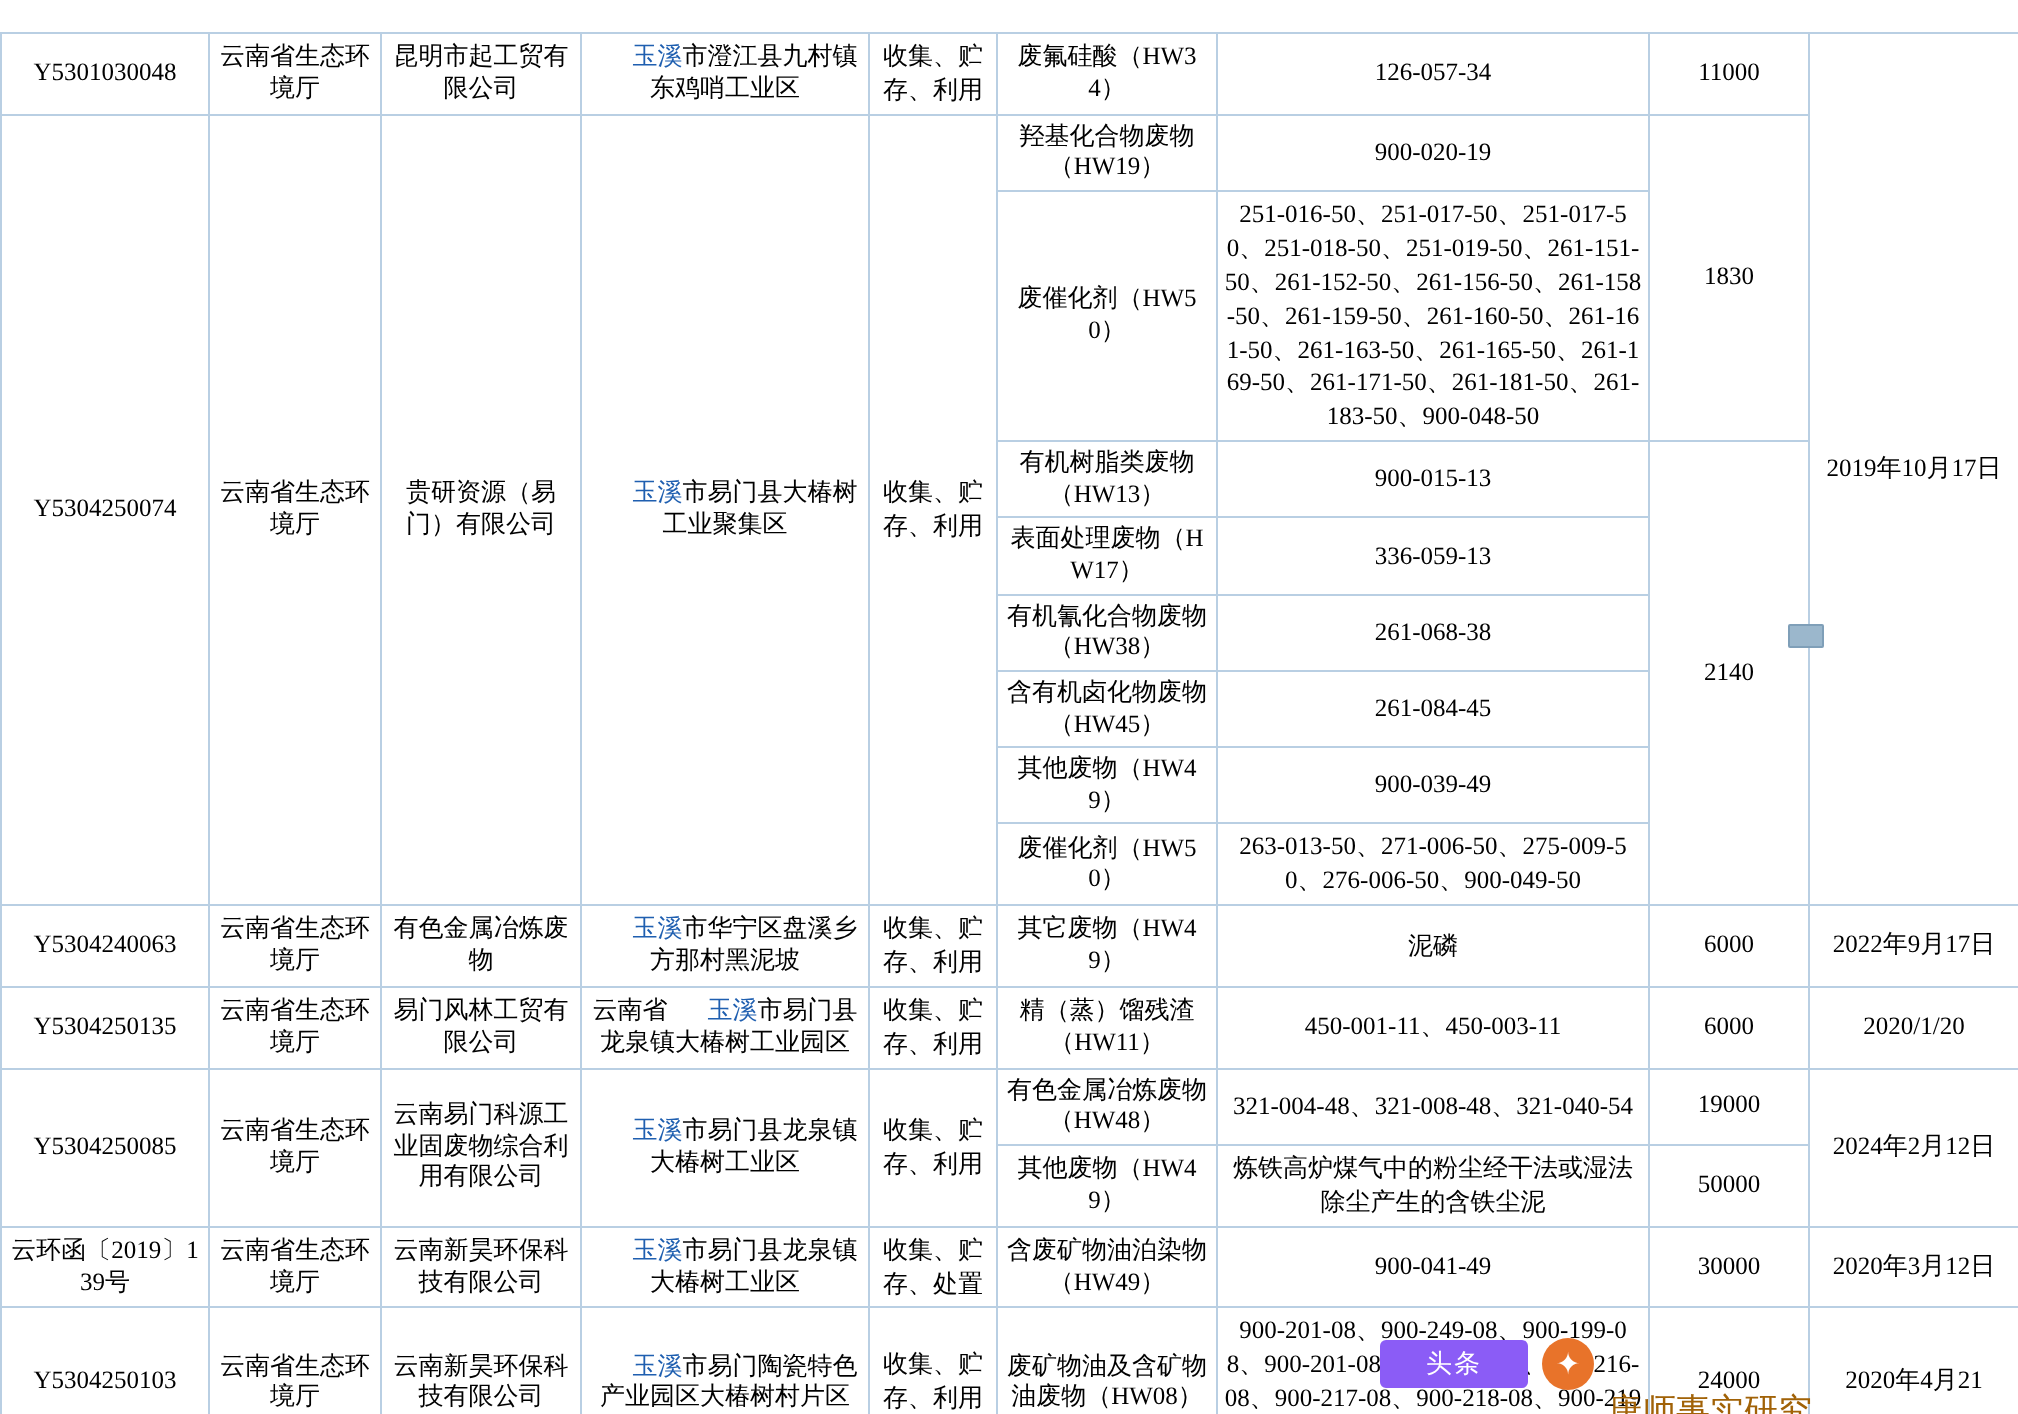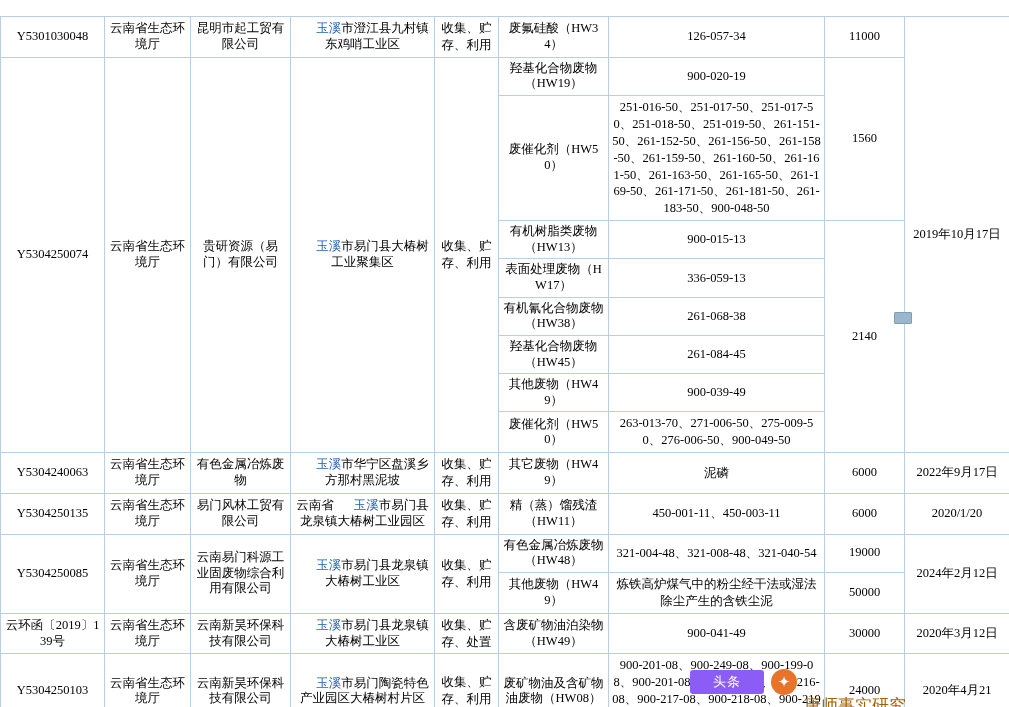--- a/index.html
+++ b/index.html
@@ -146,50 +146,50 @@
       </tr>
 
       <tr>
         <td rowspan="8">Y5304250074</td>
         <td rowspan="8">云南省生态环境厅</td>
         <td rowspan="8">贵研资源（易门）有限公司</td>
         <td rowspan="8" class="addr-cell"><span></span><span class="hl">玉溪</span><span>市易门县大椿树工业聚集区</span></td>
         <td rowspan="8" class="mode-cell">收集、贮存、利用</td>
         <td>羟基化合物废物（HW19）</td>
         <td class="nums">900-020-19</td>
-        <td rowspan="2">1560</td>
+        <td rowspan="2">1830</td>
       </tr>
       <tr>
         <td>废催化剂（HW50）</td>
         <td class="nums">251-016-50、251-017-50、251-017-50、251-018-50、251-019-50、261-151-50、261-152-50、261-156-50、261-158-50、261-159-50、261-160-50、261-161-50、261-163-50、261-165-50、261-169-50、261-171-50、261-181-50、261-183-50、900-048-50</td>
       </tr>
       <tr>
         <td>有机树脂类废物（HW13）</td>
         <td class="nums">900-015-13</td>
         <td rowspan="6">2140</td>
       </tr>
       <tr>
         <td>表面处理废物（HW17）</td>
         <td class="nums">336-059-13</td>
       </tr>
       <tr>
         <td>有机氰化合物废物（HW38）</td>
         <td class="nums">261-068-38</td>
       </tr>
       <tr>
-        <td>羟基化合物废物（HW45）</td>
+        <td>含有机卤化物废物（HW45）</td>
         <td class="nums">261-084-45</td>
       </tr>
       <tr>
         <td>其他废物（HW49）</td>
         <td class="nums">900-039-49</td>
       </tr>
       <tr>
         <td>废催化剂（HW50）</td>
-        <td class="nums">263-013-70、271-006-50、275-009-50、276-006-50、900-049-50</td>
+        <td class="nums">263-013-50、271-006-50、275-009-50、276-006-50、900-049-50</td>
       </tr>
 
       <tr>
         <td>Y5304240063</td>
         <td>云南省生态环境厅</td>
         <td>有色金属冶炼废物</td>
         <td class="addr-cell"><span></span><span class="hl">玉溪</span><span>市华宁区盘溪乡方那村黑泥坡</span></td>
         <td class="mode-cell">收集、贮存、利用</td>
         <td>其它废物（HW49）</td>
         <td class="nums">泥磷</td>

